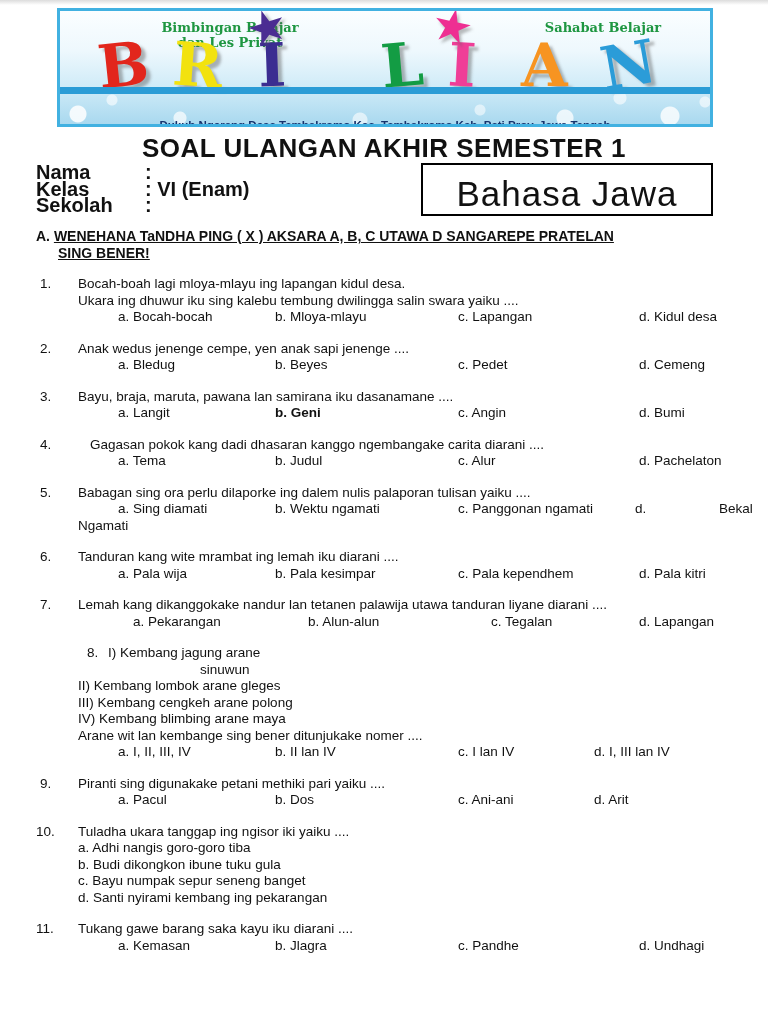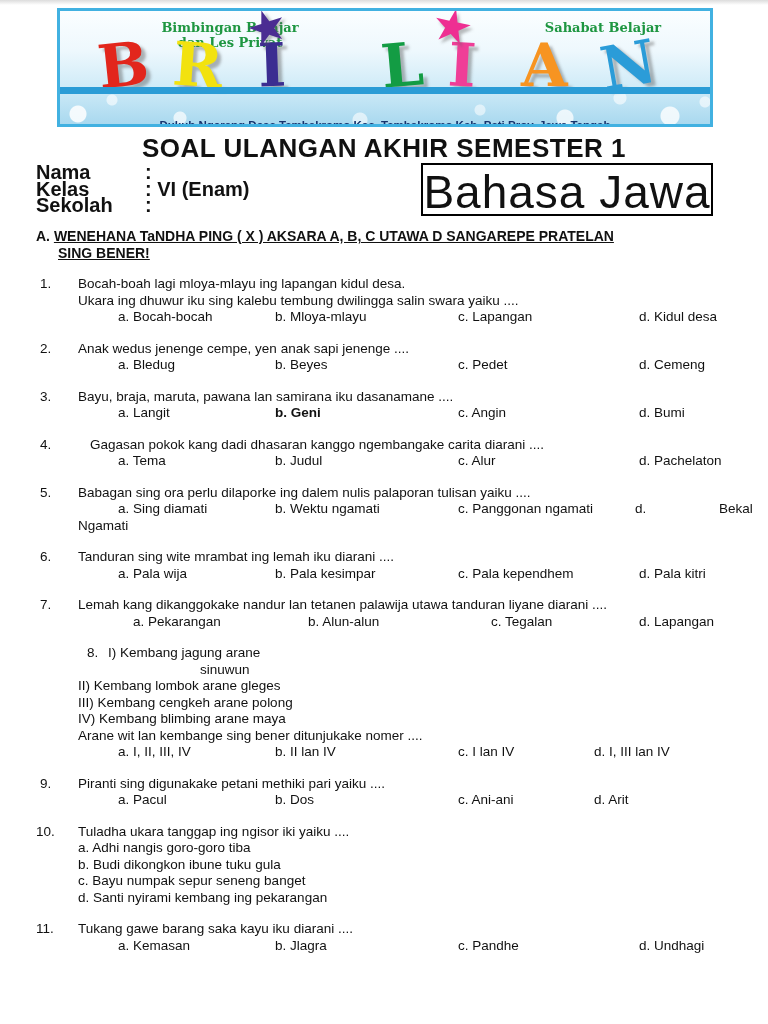--- a/index.html
+++ b/index.html
@@ -46,22 +46,22 @@
     white-space: pre; }
 
   
   .doc-title { position: absolute; top: 133px; left: 0; width: 100%;
     text-align: center; font-size: 26px; font-weight: bold; letter-spacing: .5px; }
   .meta { position: absolute; left: 36px; top: 164px; font-size: 20px;
     font-weight: bold; line-height: 16.5px; }
   .meta-row { position: relative; height: 16.5px; }
   .meta-label { display: inline-block; width: 109px; }
   .subject-box { position: absolute; left: 421px; top: 163px; width: 292px; height: 53px;
-    border: 2px solid #000; display: flex; align-items: flex-start; justify-content: center;
-    font-size: 46px; letter-spacing: 1px; }
+    border: 2px solid #000; display: flex; align-items: flex-end; justify-content: center;
+    font-size: 35px; letter-spacing: 1px; }
   .section-head { position: absolute; left: 36px; top: 228px; font-size: 14px;
     font-weight: bold; line-height: 17px; }
   .section-head .u { text-decoration: underline; text-align: right; }
   .section-head .line2 { margin-left: 22px; }
 
   
   .questions { position: absolute; left: 36px; top: 276px; width: 700px;
     font-size: 13.5px; line-height: 16.5px; }
   .q { position: relative; padding-left: 42px; margin-bottom: 15px; }
   .q-num { position: absolute; top: 0; }
@@ -169,21 +169,21 @@
           <span class="opt" style="left: 40px;">a. Sing diamati</span>
           <span class="opt" style="left: 197px;">b. Wektu ngamati</span>
           <span class="opt" style="left: 380px;">c. Panggonan ngamati</span>
           <span class="opt" style="left: 557px;">d.</span>
           <span class="opt" style="left: 641px;">Bekal</span>
         </div>
         <div class="q-line">Ngamati</div>
       </div>
       <div class="q">
         <span class="q-num" style="left: 4px;">6.</span>
-        <div class="q-line" style="margin-left: 0px;">Tanduran sing wite mrambat ing lemah iku diarani ....</div>
+        <div class="q-line" style="margin-left: 0px;">Tanduran kang wite mrambat ing lemah iku diarani ....</div>
         <div class="opt-row">
           <span class="opt" style="left: 40px;">a. Pala wija</span>
           <span class="opt" style="left: 197px;">b. Pala kesimpar</span>
           <span class="opt" style="left: 380px;">c. Pala kependhem</span>
           <span class="opt" style="left: 561px;">d. Pala kitri</span>
         </div>
       </div>
       <div class="q">
         <span class="q-num" style="left: 4px;">7.</span>
         <div class="q-line" style="margin-left: 0px;">Lemah kang dikanggokake nandur lan tetanen palawija utawa tanduran liyane diarani ....</div>

